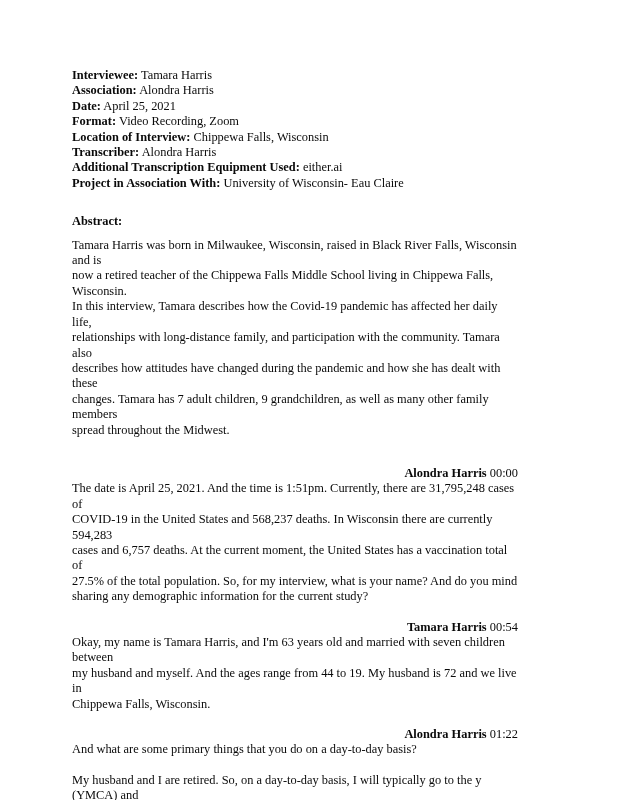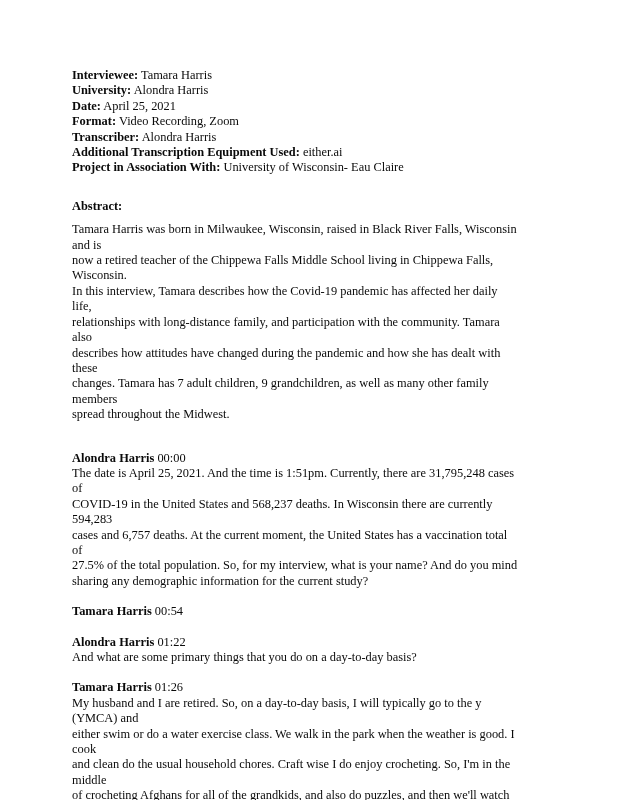--- a/index.html
+++ b/index.html
@@ -24,43 +24,47 @@
     padding: 68px 40px 0 72px;
     background: #ffffff;
   }
   .b { font-weight: bold; }
   .meta-line { white-space: nowrap; }
   .abstract-heading { margin-top: 23px; font-family: Liberation Serif, serif; }
   .para { white-space: pre-line; }
   .abstract-para { margin-top: 8px; }
   .gap-lg { margin-top: 28px; }
   .gap { margin-top: 15px; }
-  .speaker-line { white-space: nowrap; }
+  .speaker-line { white-space: nowrap; text-align: right; }
 </style>
 </head>
 <body>
 
 <div class="page">
 
   <div class="header">
     <div class="meta-line">
       <span class="b">Interviewee:</span>
       <span>Tamara Harris</span>
     </div>
     <div class="meta-line">
-      <span class="b">University:</span>
+      <span class="b">Association:</span>
       <span>Alondra Harris</span>
     </div>
     <div class="meta-line">
       <span class="b">Date:</span>
       <span>April 25, 2021</span>
     </div>
     <div class="meta-line">
       <span class="b">Format:</span>
       <span>Video Recording, Zoom</span>
+    </div>
+    <div class="meta-line">
+      <span class="b">Location of Interview:</span>
+      <span>Chippewa Falls, Wisconsin</span>
     </div>
     <div class="meta-line">
       <span class="b">Transcriber:</span>
       <span>Alondra Harris</span>
     </div>
     <div class="meta-line">
       <span class="b">Additional Transcription Equipment Used:</span>
       <span>either.ai</span>
     </div>
     <div class="meta-line">
@@ -88,35 +92,34 @@
 cases and 6,757 deaths. At the current moment, the United States has a vaccination total of
 27.5% of the total population. So, for my interview, what is your name? And do you mind
 sharing any demographic information for the current study?</div>
   </div>
 
   <div class="block gap">
     <div class="speaker-line">
       <span class="b">Tamara Harris</span>
       <span>00:54</span>
     </div>
+    <div class="para">Okay, my name is Tamara Harris, and I'm 63 years old and married with seven children between
+my husband and myself. And the ages range from 44 to 19. My husband is 72 and we live in
+Chippewa Falls, Wisconsin.</div>
   </div>
 
   <div class="block gap">
     <div class="speaker-line">
       <span class="b">Alondra Harris</span>
       <span>01:22</span>
     </div>
     <div class="para">And what are some primary things that you do on a day-to-day basis?</div>
   </div>
 
   <div class="block gap">
-    <div class="speaker-line">
-      <span class="b">Tamara Harris</span>
-      <span>01:26</span>
-    </div>
     <div class="para">My husband and I are retired. So, on a day-to-day basis, I will typically go to the y (YMCA) and
 either swim or do a water exercise class. We walk in the park when the weather is good. I cook
 and clean do the usual household chores. Craft wise I do enjoy crocheting. So, I'm in the middle
 of crocheting Afghans for all of the grandkids, and also do puzzles, and then we'll watch
 television or movie.</div>
   </div>
 
 </div>
 
 </body></html>

